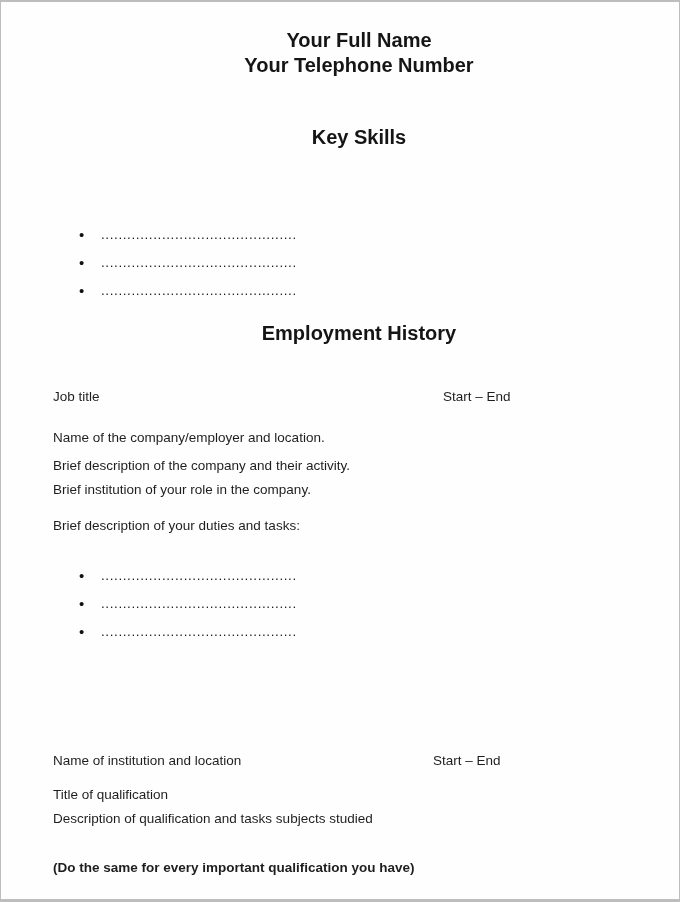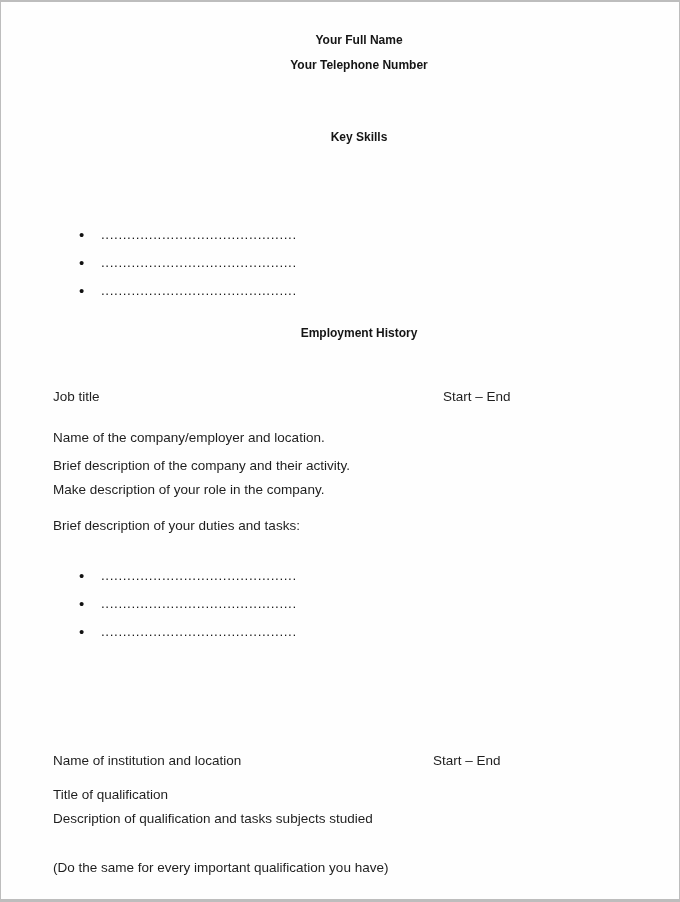--- a/index.html
+++ b/index.html
@@ -27,21 +27,21 @@
     white-space: nowrap;
   }
   .center-line {
     left: 36px;
     width: 644px;
     text-align: center;
   }
   .bold {
     font-weight: bold;
     color: #151515;
-    font-size: 12px;
+    font-size: 20px;
   }
   .indent {
     left: 52px;
   }
   .row {
     position: absolute;
     left: 52px;
     right: 10px;
     line-height: 20px;
     white-space: nowrap;
@@ -87,21 +87,21 @@
   #job-row          { top: 385px; }
   #employer-line    { top: 426px; }
   #company-desc     { top: 454px; }
   #role-desc        { top: 478px; }
   #duties-label     { top: 514px; }
   #duties-list      { top: 560px; }
   #education-title  { top: 687px; }
   #edu-row          { top: 749px; }
   #qual-title       { top: 783px; text-align: right; }
   #qual-desc        { top: 807px; }
-  #edu-note         { top: 856px; }
+  #edu-note         { top: 856px; font-weight: bold; }
 </style>
 </head>
 <body>
 
 <div class="page">
 
   <div id="full-name" class="line center-line bold">Your Full Name</div>
 
   <div id="key-skills-title" class="line center-line bold">Key Skills</div>
 
@@ -127,21 +127,21 @@
 
   <div id="job-row" class="row emp-row">
     <span>Job title</span>
     <span class="date-col">Start – End</span>
   </div>
 
   <div id="employer-line" class="line indent">Name of the company/employer and location.</div>
 
   <div id="company-desc" class="line indent">Brief description of the company and their activity.</div>
 
-  <div id="role-desc" class="line indent">Make description of your role in the company.</div>
+  <div id="role-desc" class="line indent">Brief institution of your role in the company.</div>
 
   <div id="duties-label" class="line indent">Brief description of your duties and tasks:</div>
 
   <ul id="duties-list" class="dotlist">
     <li>
       <span class="bullet">•</span>
       <span class="dots">.............................................</span>
     </li>
     <li>
       <span class="bullet">•</span>

